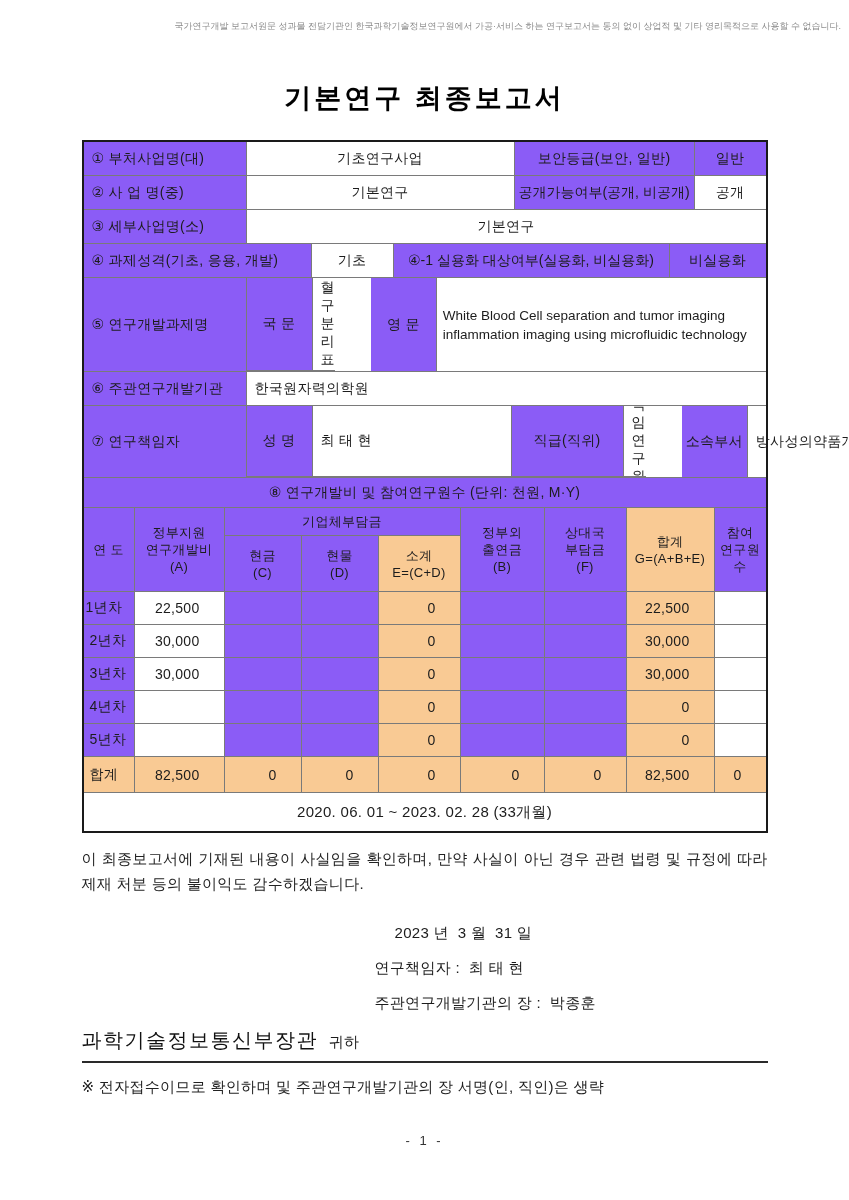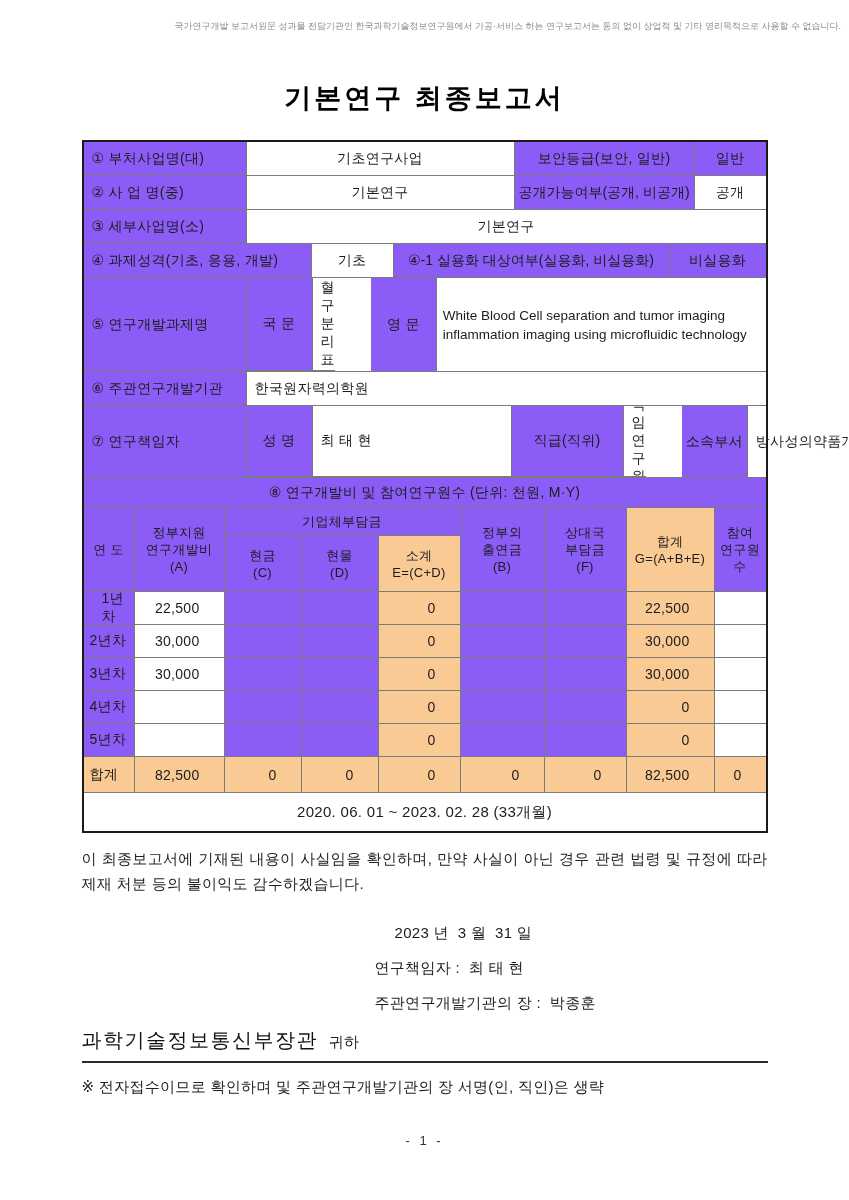--- a/index.html
+++ b/index.html
@@ -146,21 +146,21 @@
       <div class="c g ctr pre" style="flex:0 0 82px">상대국
 부담금
 (F)</div>
       <div class="c o ctr pre" style="flex:0 0 88px">합계
 G=(A+B+E)</div>
       <div class="c g ctr pre fl">참여
 연구원수</div>
     </div>
 
     <div class="tr" style="height:33px">
-      <div class="c g lbl" style="flex:0 0 51px;padding-left:18px">1년차</div>
+      <div class="c g lbl" style="flex:0 0 51px;padding-left:2px">1년차</div>
       <div class="c num" style="flex:0 0 90px">22,500</div>
       <div class="c g" style="flex:0 0 77px"></div>
       <div class="c g" style="flex:0 0 77px"></div>
       <div class="c o num" style="flex:0 0 82px">0</div>
       <div class="c g" style="flex:0 0 84px"></div>
       <div class="c g" style="flex:0 0 82px"></div>
       <div class="c o num" style="flex:0 0 88px">22,500</div>
       <div class="c num fl"></div>
     </div>
 

